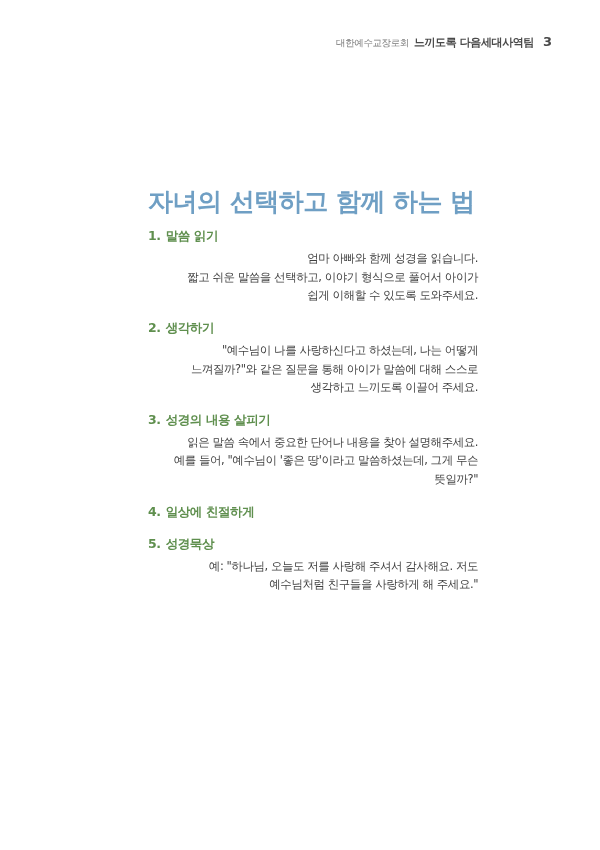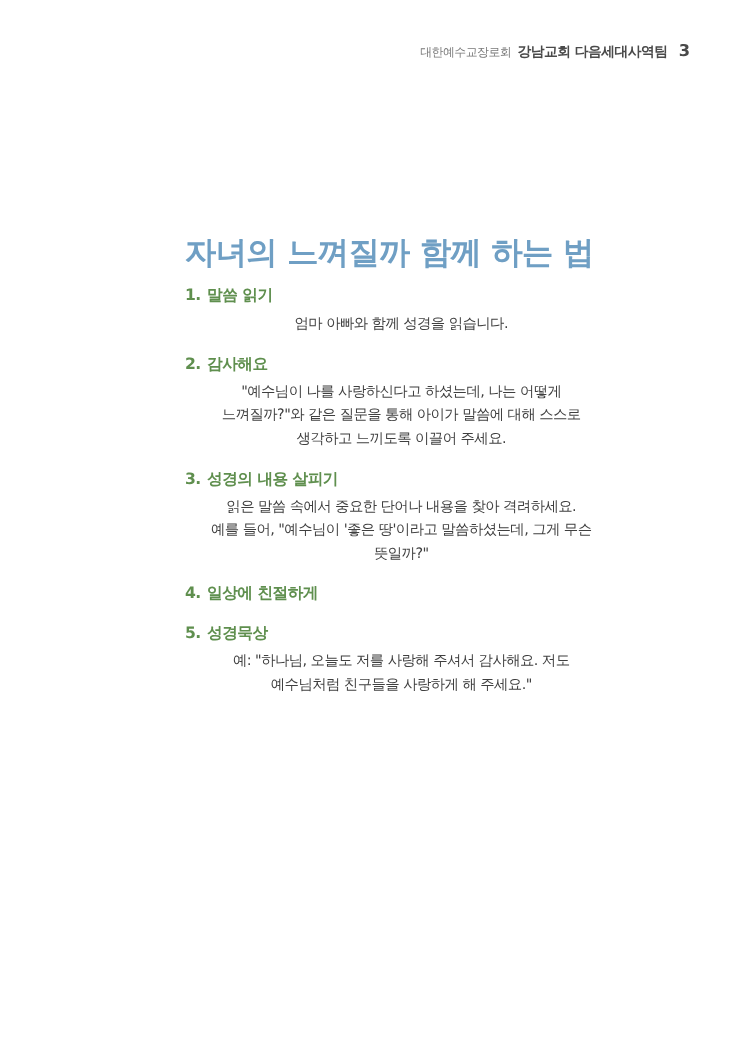--- a/index.html
+++ b/index.html
@@ -81,69 +81,70 @@
   }
   .step-head .num {
     color: #5f8f4e;
   }
   .step-body {
     font-size: 11.5px;
     line-height: 1.62;
     color: #3f3f3f;
     letter-spacing: -0.45px;
     padding-left: 16px;
-    text-align: center;
+    text-align: right;
     word-break: keep-all;
   }
   .step-body p {
     margin: 0;
   }
 </style>
 </head>
 <body>
 
 <div class="page">
 
   <div class="header">
     <span class="denom">대한예수교장로회</span>
-    <span class="church">강남교회 다음세대사역팀</span>
+    <span class="church">느끼도록 다음세대사역팀</span>
     <span class="pagenum">3</span>
   </div>
 
-  <h1 class="title">자녀의 느껴질까 함께 하는 법</h1>
+  <h1 class="title">자녀의 선택하고 함께 하는 법</h1>
 
   <div class="content">
 
     <div class="step">
       <div class="step-head">
         <span class="num">1.</span>
         <span>말씀 읽기</span>
       </div>
       <div class="step-body">
         <p>엄마 아빠와 함께 성경을 읽습니다.</p>
+        <p>짧고 쉬운 말씀을 선택하고, 이야기 형식으로 풀어서 아이가 쉽게 이해할 수 있도록 도와주세요.</p>
       </div>
     </div>
 
     <div class="step">
       <div class="step-head">
         <span class="num">2.</span>
-        <span>감사해요</span>
+        <span>생각하기</span>
       </div>
       <div class="step-body">
         <p>"예수님이 나를 사랑하신다고 하셨는데, 나는 어떻게 느껴질까?"와 같은 질문을 통해 아이가 말씀에 대해 스스로 생각하고 느끼도록 이끌어 주세요.</p>
       </div>
     </div>
 
     <div class="step">
       <div class="step-head">
         <span class="num">3.</span>
         <span>성경의 내용 살피기</span>
       </div>
       <div class="step-body">
-        <p>읽은 말씀 속에서 중요한 단어나 내용을 찾아 격려하세요.</p>
+        <p>읽은 말씀 속에서 중요한 단어나 내용을 찾아 설명해주세요.</p>
         <p>예를 들어, "예수님이 '좋은 땅'이라고 말씀하셨는데, 그게 무슨 뜻일까?"</p>
       </div>
     </div>
 
     <div class="step">
       <div class="step-head">
         <span class="num">4.</span>
         <span>일상에 친절하게</span>
       </div>
     </div>

